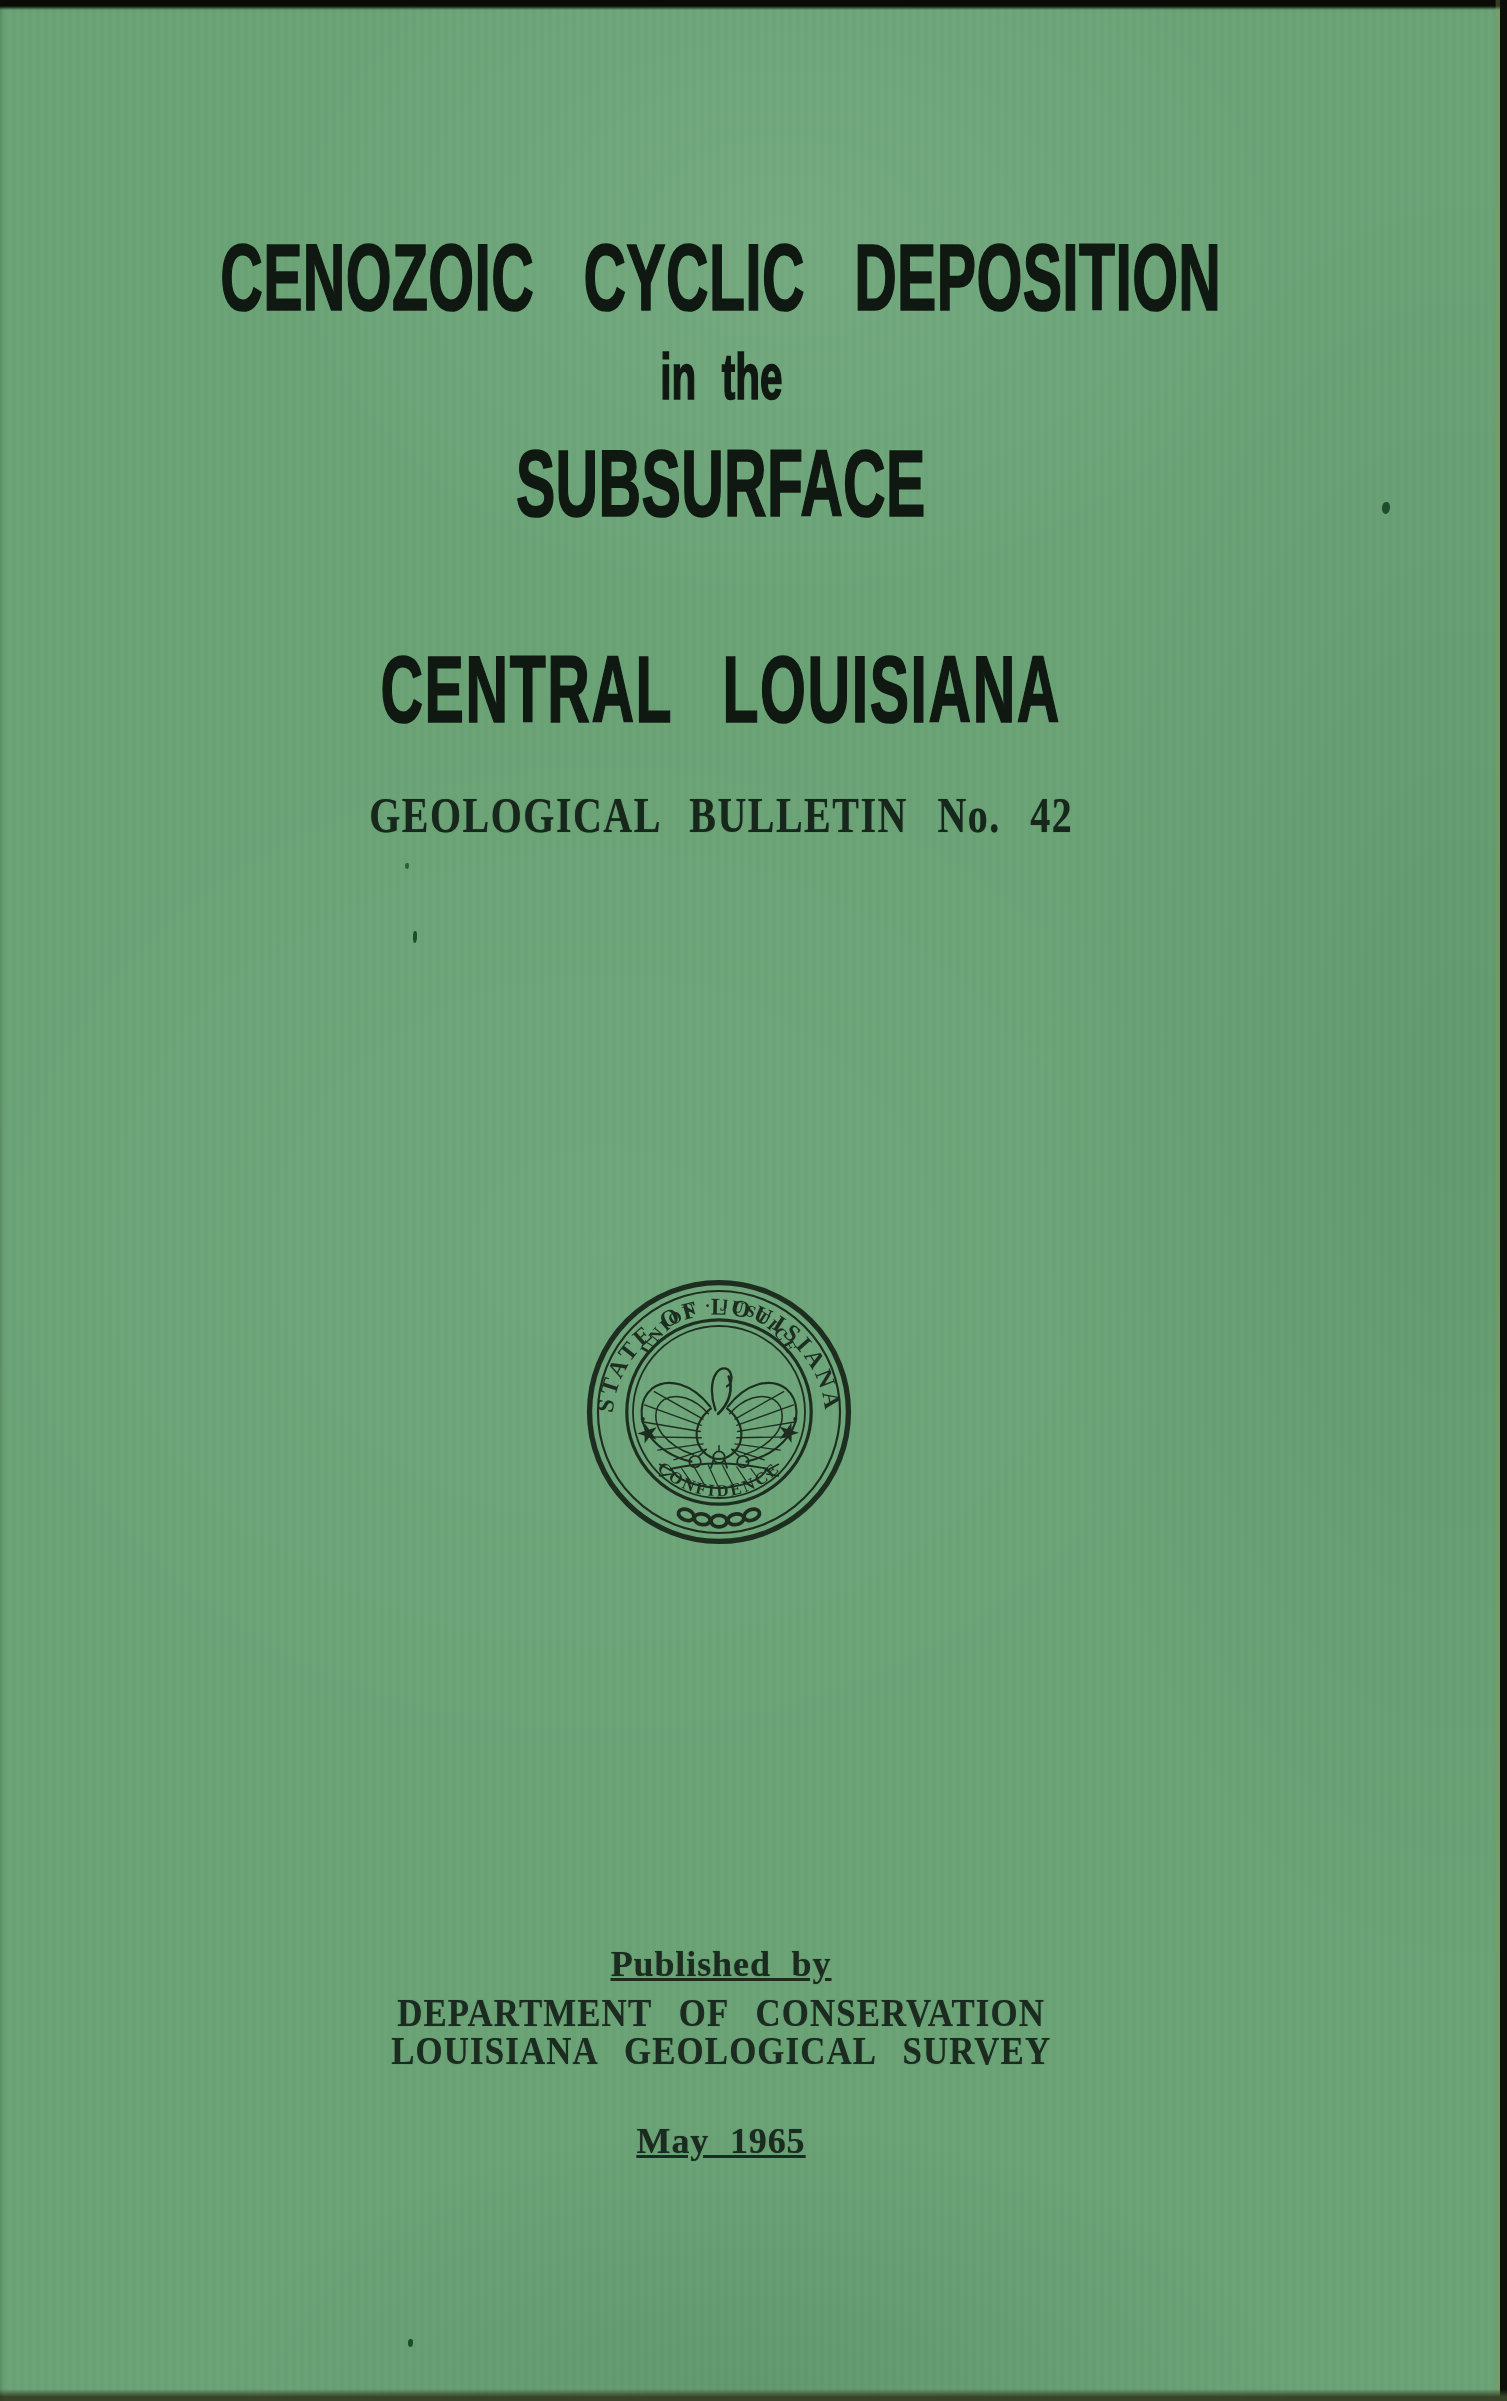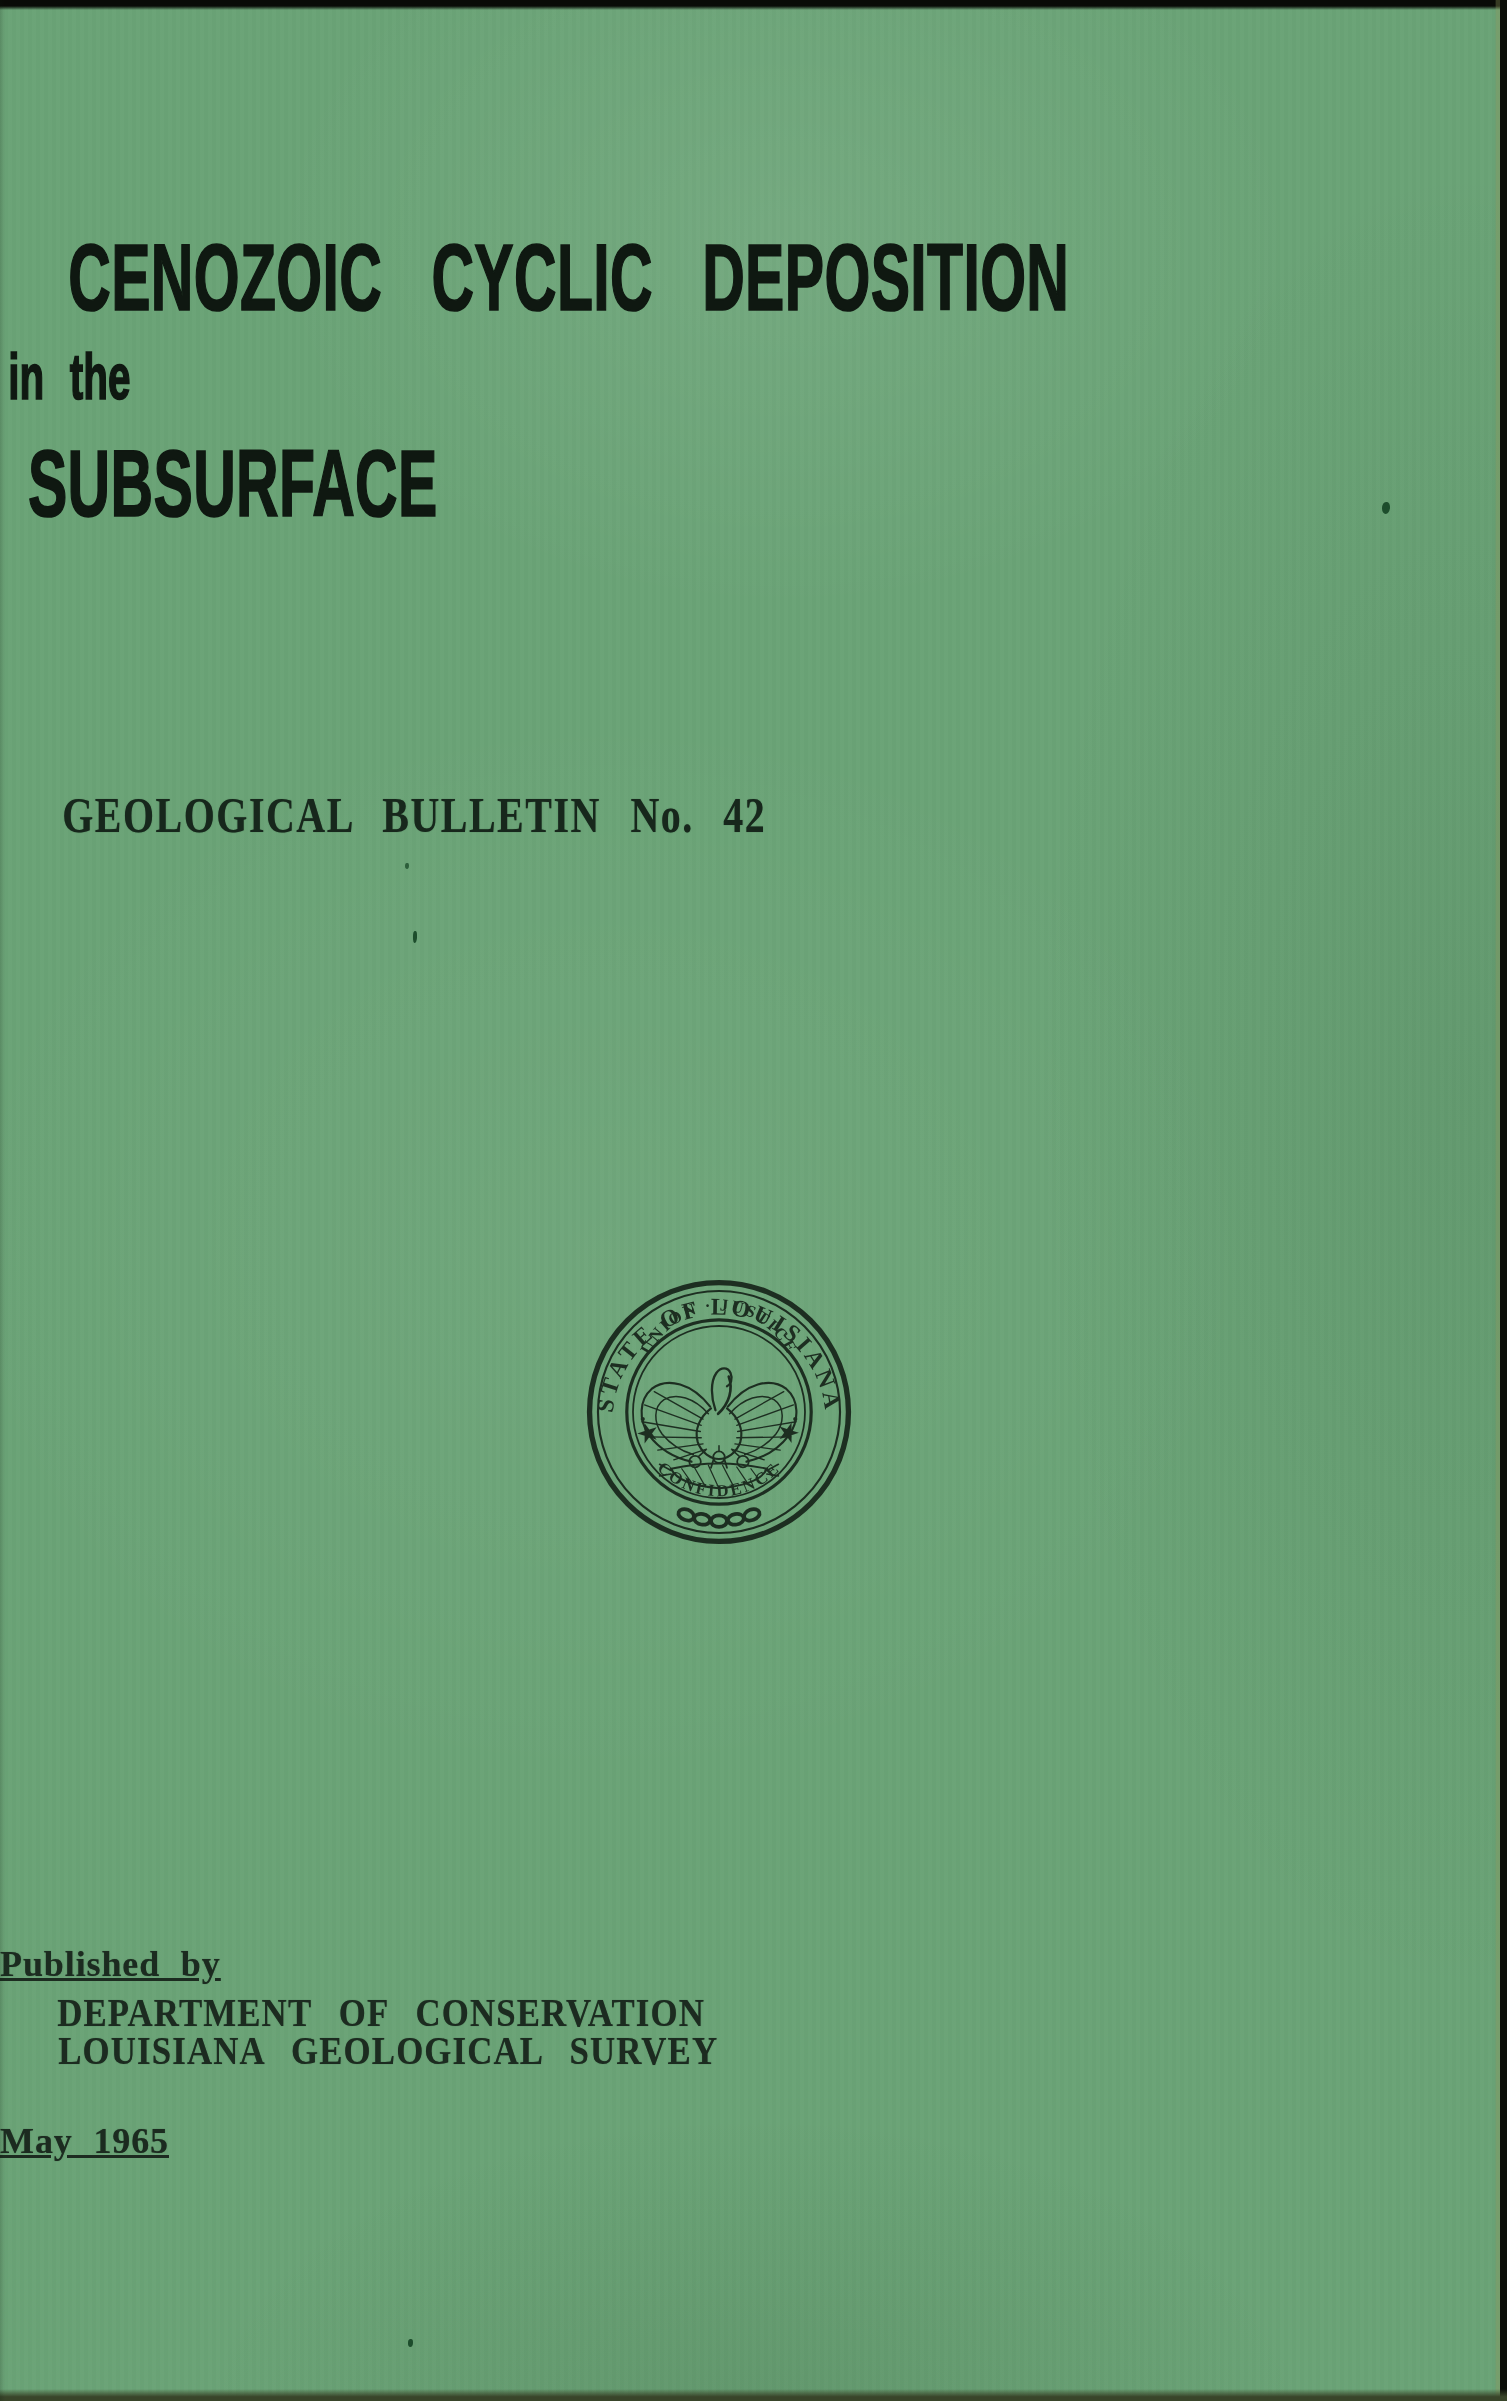--- a/index.html
+++ b/index.html
@@ -9,21 +9,21 @@
     overflow:hidden;
     background-color:#6aa376;
     background-image:
       radial-gradient(ellipse 799px 577px at 52% 10%, rgba(255,255,255,0.07), rgba(255,255,255,0) 65%),
       radial-gradient(ellipse 977px 799px at 40% 52%, rgba(255,255,255,0.04), rgba(255,255,255,0) 70%),
       radial-gradient(ellipse 622px 1332px at 97% 45%, rgba(10,40,20,0.08), rgba(10,40,20,0) 70%),
       radial-gradient(ellipse 799px 444px at 50% 101%, rgba(20,45,20,0.10), rgba(20,45,20,0) 70%),
       repeating-linear-gradient(90deg, rgba(255,255,255,0.012) 0 3.6px, rgba(0,25,10,0.012) 3.6px 8px);
     font-family:"Liberation Serif", serif;
   }
-  .line{position:absolute;left:0;width:1442px;line-height:1;white-space:nowrap;}
+  .line{position:absolute;left:0;width:1442px;text-align:center;line-height:1;white-space:nowrap;}
   .gothic{
     display:inline-block;
     font-family:"Liberation Sans", sans-serif;
     font-weight:700;
     color:#0f1811;
     -webkit-text-stroke:1.2px #0f1811;
     white-space:nowrap;
   }
   .t-big{font-size:67px;transform:scale(0.88,1.42);word-spacing:0.55em;letter-spacing:0.4px;}
   .t-small{font-size:46px;transform:scale(0.88,1.42);word-spacing:0.35em;}
@@ -56,20 +56,23 @@
 <div id="cover">
 
   <div class="line" style="top:243px">
     <span class="gothic t-big">CENOZOIC CYCLIC DEPOSITION</span>
   </div>
   <div class="line" style="top:353px">
     <span class="gothic t-small">in the</span>
   </div>
   <div class="line" style="top:449px">
     <span class="gothic t-big">SUBSURFACE</span>
+  </div>
+  <div class="line" style="top:655px">
+    <span class="gothic t-big" style="letter-spacing:1.8px">CENTRAL LOUISIANA</span>
   </div>
 
   <div class="line" style="top:792px">
     <span class="serifln t-bulletin">GEOLOGICAL BULLETIN No. 42</span>
   </div>
 
   <svg id="seal" viewBox="0 0 300 300">
     <defs>
       <path id="arcOuter" d="M 30.5,171 A 120,120 0 1 1 269.5,171" fill="none"></path>
       <path id="arcMottoTop" d="M 66.3,135.2 A 85,85 0 1 1 233.7,135.2" fill="none"></path>

